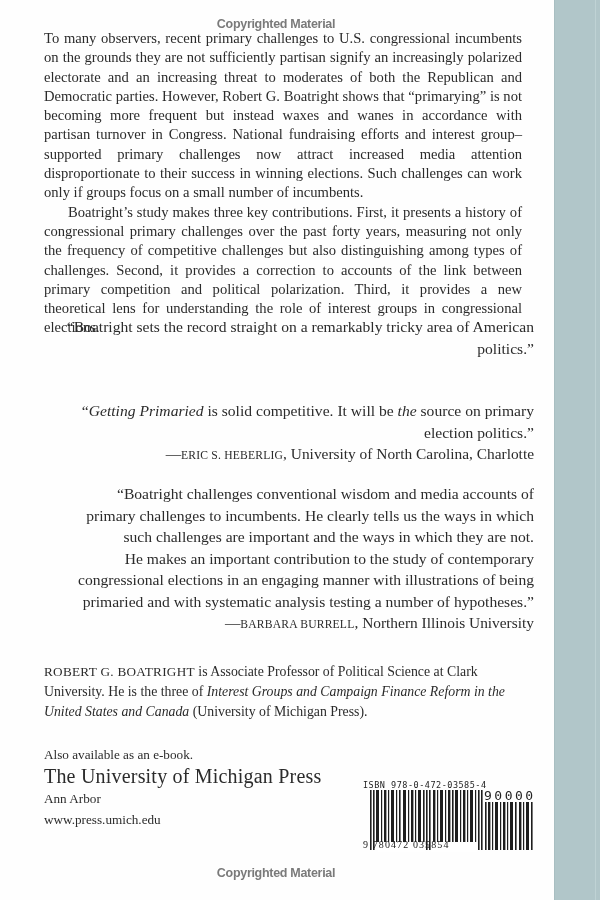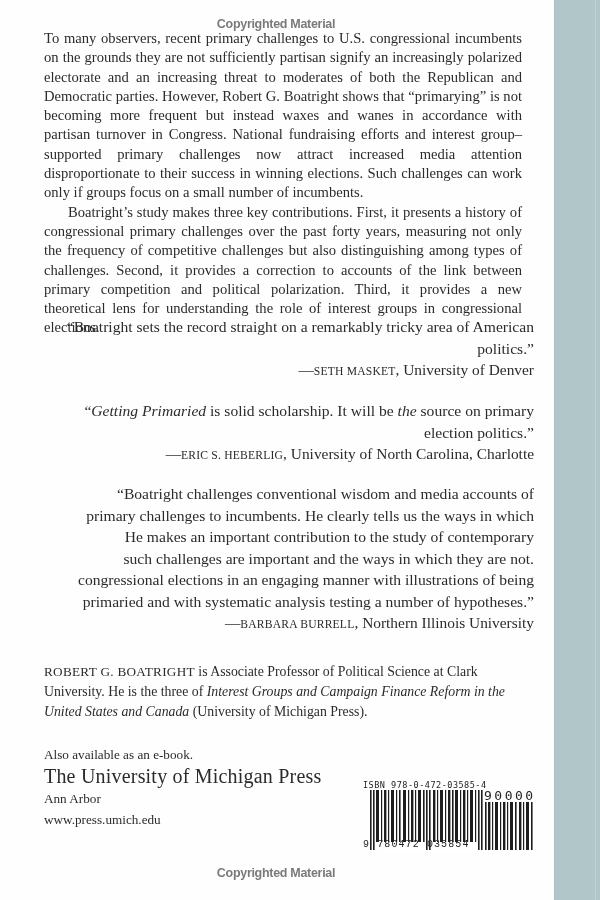--- a/index.html
+++ b/index.html
@@ -56,21 +56,21 @@
   .city, .url { font-size: 13.2px; line-height: 21px; }
 
   .barcode { position: absolute; left: 363px; top: 780px; width: 172px; height: 72px; text-align: center; }
   .isbn-label {
     position: absolute; left: 0; top: 0;
     font-family: "DejaVu Sans Mono", "Liberation Mono", monospace;
     font-size: 8.5px; letter-spacing: 0.5px; color: #222;
   }
   .ean-digits {
     position: absolute; left: 0; top: 59px;
-    font-family: Liberation Mono, monospace;
+    font-family: Liberation Serif, serif;
     font-size: 10px; letter-spacing: 1.1px; color: #222; background: transparent;
   }
   .addon-digits {
     position: absolute; left: 121px; top: 8px;
     font-family: "DejaVu Sans Mono", "Liberation Mono", monospace;
     font-size: 13px; letter-spacing: 2.5px; color: #222;
   }
   .bars { position: absolute; left: 0; top: 0; }
 </style>
 </head>
@@ -84,34 +84,33 @@
 <div class="watermark wm-top">Copyrighted Material</div>
 
 <div class="blurb">
   <p>To many observers, recent primary challenges to U.S. congressional incumbents on the grounds they are not sufficiently partisan signify an increasingly polarized electorate and an increasing threat to moderates of both the Republican and Democratic parties. However, Robert G. Boatright shows that “primarying” is not becoming more frequent but instead waxes and wanes in accordance with partisan turnover in Congress. National fundraising efforts and interest group–supported primary challenges now attract increased media attention disproportionate to their success in winning elections. Such challenges can work only if groups focus on a small number of incumbents.</p>
   <p>Boatright’s study makes three key contributions. First, it presents a history of congressional primary challenges over the past forty years, measuring not only the frequency of competitive challenges but also distinguishing among types of challenges. Second, it provides a correction to accounts of the link between primary competition and political polarization. Third, it provides a new theoretical lens for understanding the role of interest groups in congressional elections.</p>
 </div>
 
 <div class="quote q1">
   <p>“Boatright sets the record straight on a remarkably tricky area of American</p>
   <p>politics.”</p>
-  <p class="attrib"><span>—</span><span class="sc">Seth Masket</span><span>, University of Denver</span></p>
 </div>
 
 <div class="quote q2">
-  <p><span>“</span><em>Getting Primaried</em><span> is solid scholarship. It will be </span><em>the</em><span> source on primary</span></p>
+  <p><span>“</span><em>Getting Primaried</em><span> is solid competitive. It will be </span><em>the</em><span> source on primary</span></p>
   <p>election politics.”</p>
   <p class="attrib"><span>—</span><span class="sc">Eric S. Heberlig</span><span>, University of North Carolina, Charlotte</span></p>
 </div>
 
 <div class="quote q3">
   <p>“Boatright challenges conventional wisdom and media accounts of</p>
   <p>primary challenges to incumbents. He clearly tells us the ways in which</p>
+  <p>such challenges are important and the ways in which they are not.</p>
   <p>He makes an important contribution to the study of contemporary</p>
-  <p>such challenges are important and the ways in which they are not.</p>
   <p>congressional elections in an engaging manner with illustrations of being</p>
   <p>primaried and with systematic analysis testing a number of hypotheses.”</p>
   <p class="attrib"><span>—</span><span class="sc">Barbara Burrell</span><span>, Northern Illinois University</span></p>
 </div>
 
 <div class="bio">
   <p><span class="sc name">Robert G. Boatright</span><span> is Associate Professor of Political Science at Clark</span></p>
   <p><span>University. He is the three of </span><em>Interest Groups and Campaign Finance Reform in the</em></p>
   <p><em>United States and Canada</em><span> (University of Michigan Press).</span></p>
 </div>

